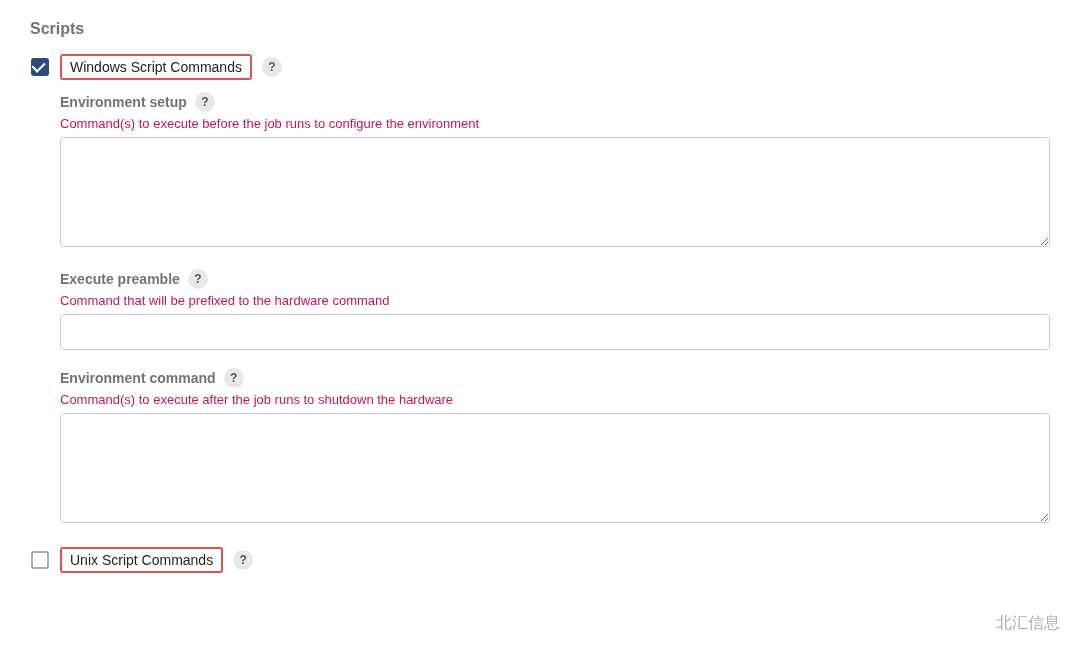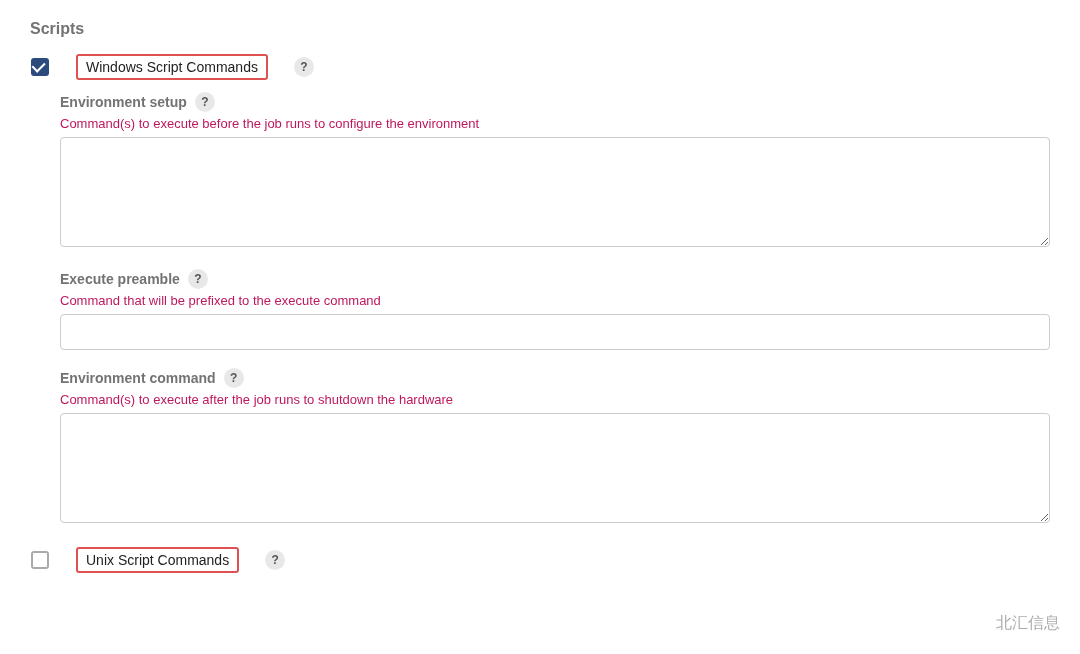--- a/index.html
+++ b/index.html
@@ -29,21 +29,21 @@
       margin-bottom: 16px;
     }
 
     .script-block {
       margin-bottom: 20px;
     }
 
     .script-header {
       display: flex;
       align-items: center;
-      gap: 26px;
+      gap: 10px;
       margin-bottom: 12px;
     }
 
     .checkbox-wrapper {
       display: flex;
       align-items: center;
       justify-content: center;
       width: 20px;
       height: 20px;
       flex-shrink: 0;
@@ -190,21 +190,21 @@
         </div>
         <div class="field-description">Command(s) to execute before the job runs to configure the environment</div>
         <textarea class="textarea-field" style=""></textarea>
       </div>
 
       <div class="field-group">
         <div class="field-header">
           <span class="field-label">Execute preamble</span>
           <div class="help-icon">?</div>
         </div>
-        <div class="field-description">Command that will be prefixed to the execute command</div>
+        <div class="field-description">Command that will be prefixed to the hardware command</div>
         <input class="input-field" type="text" style="">
       </div>
 
       <div class="field-group">
         <div class="field-header">
           <span class="field-label">Environment command</span>
           <div class="help-icon">?</div>
         </div>
         <div class="field-description">Command(s) to execute after the job runs to shutdown the hardware</div>
         <textarea class="textarea-field" style=""></textarea>

